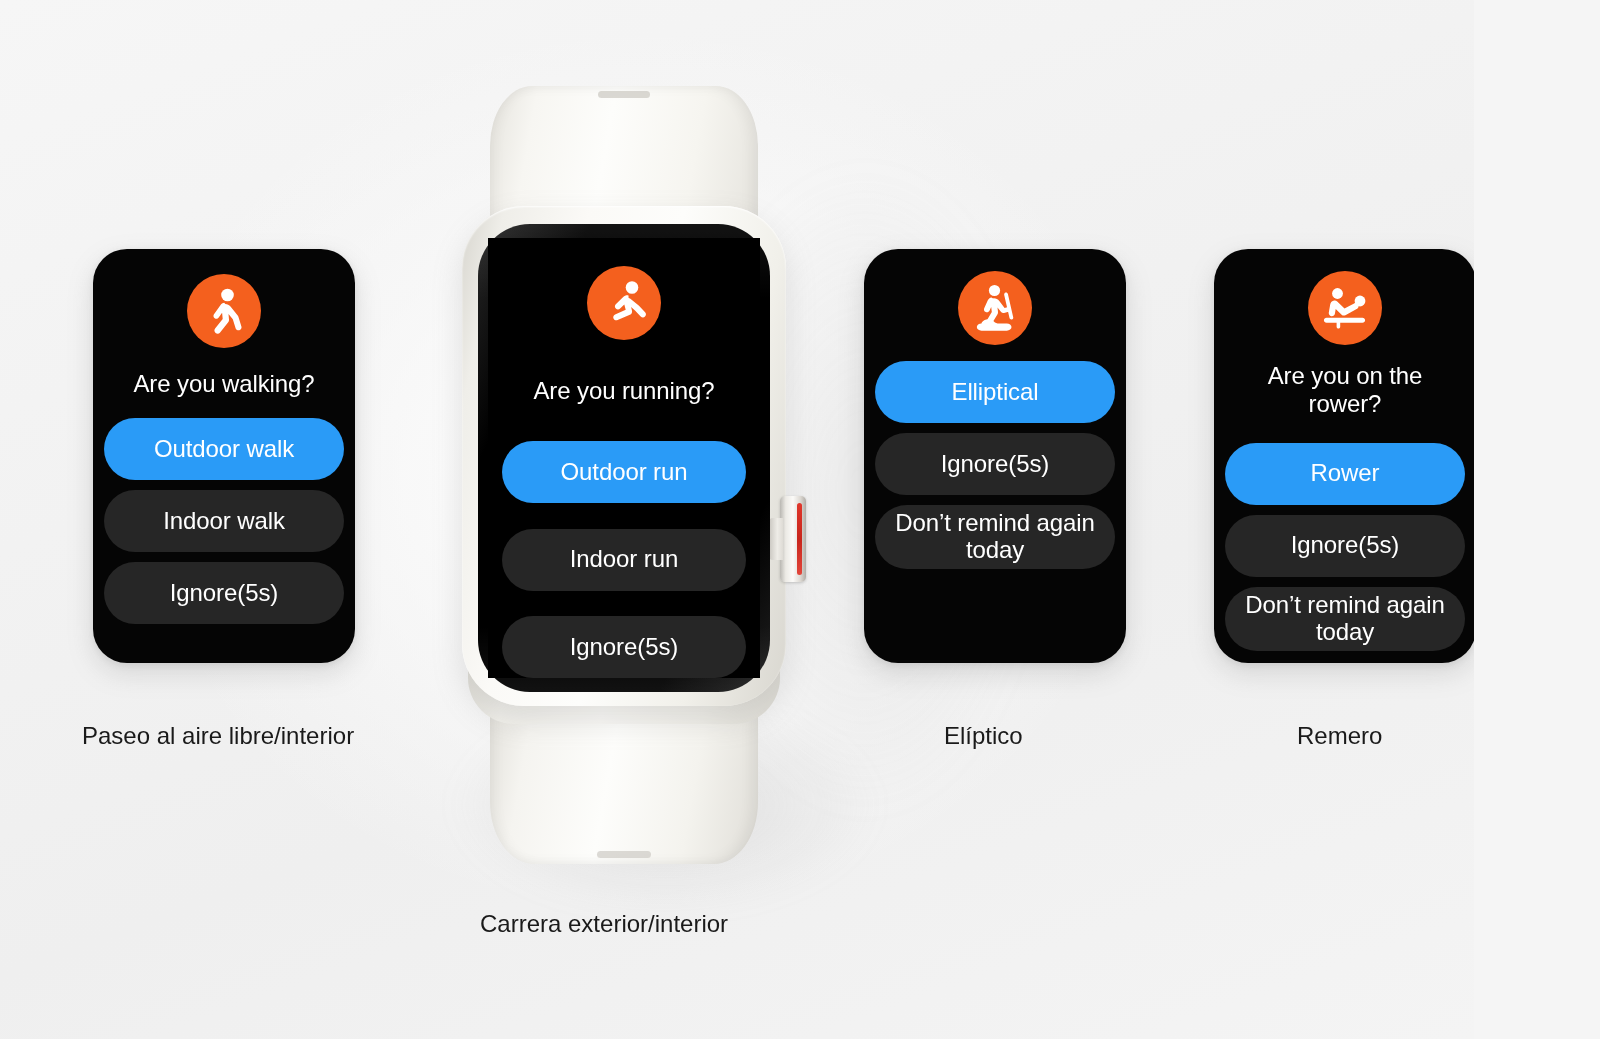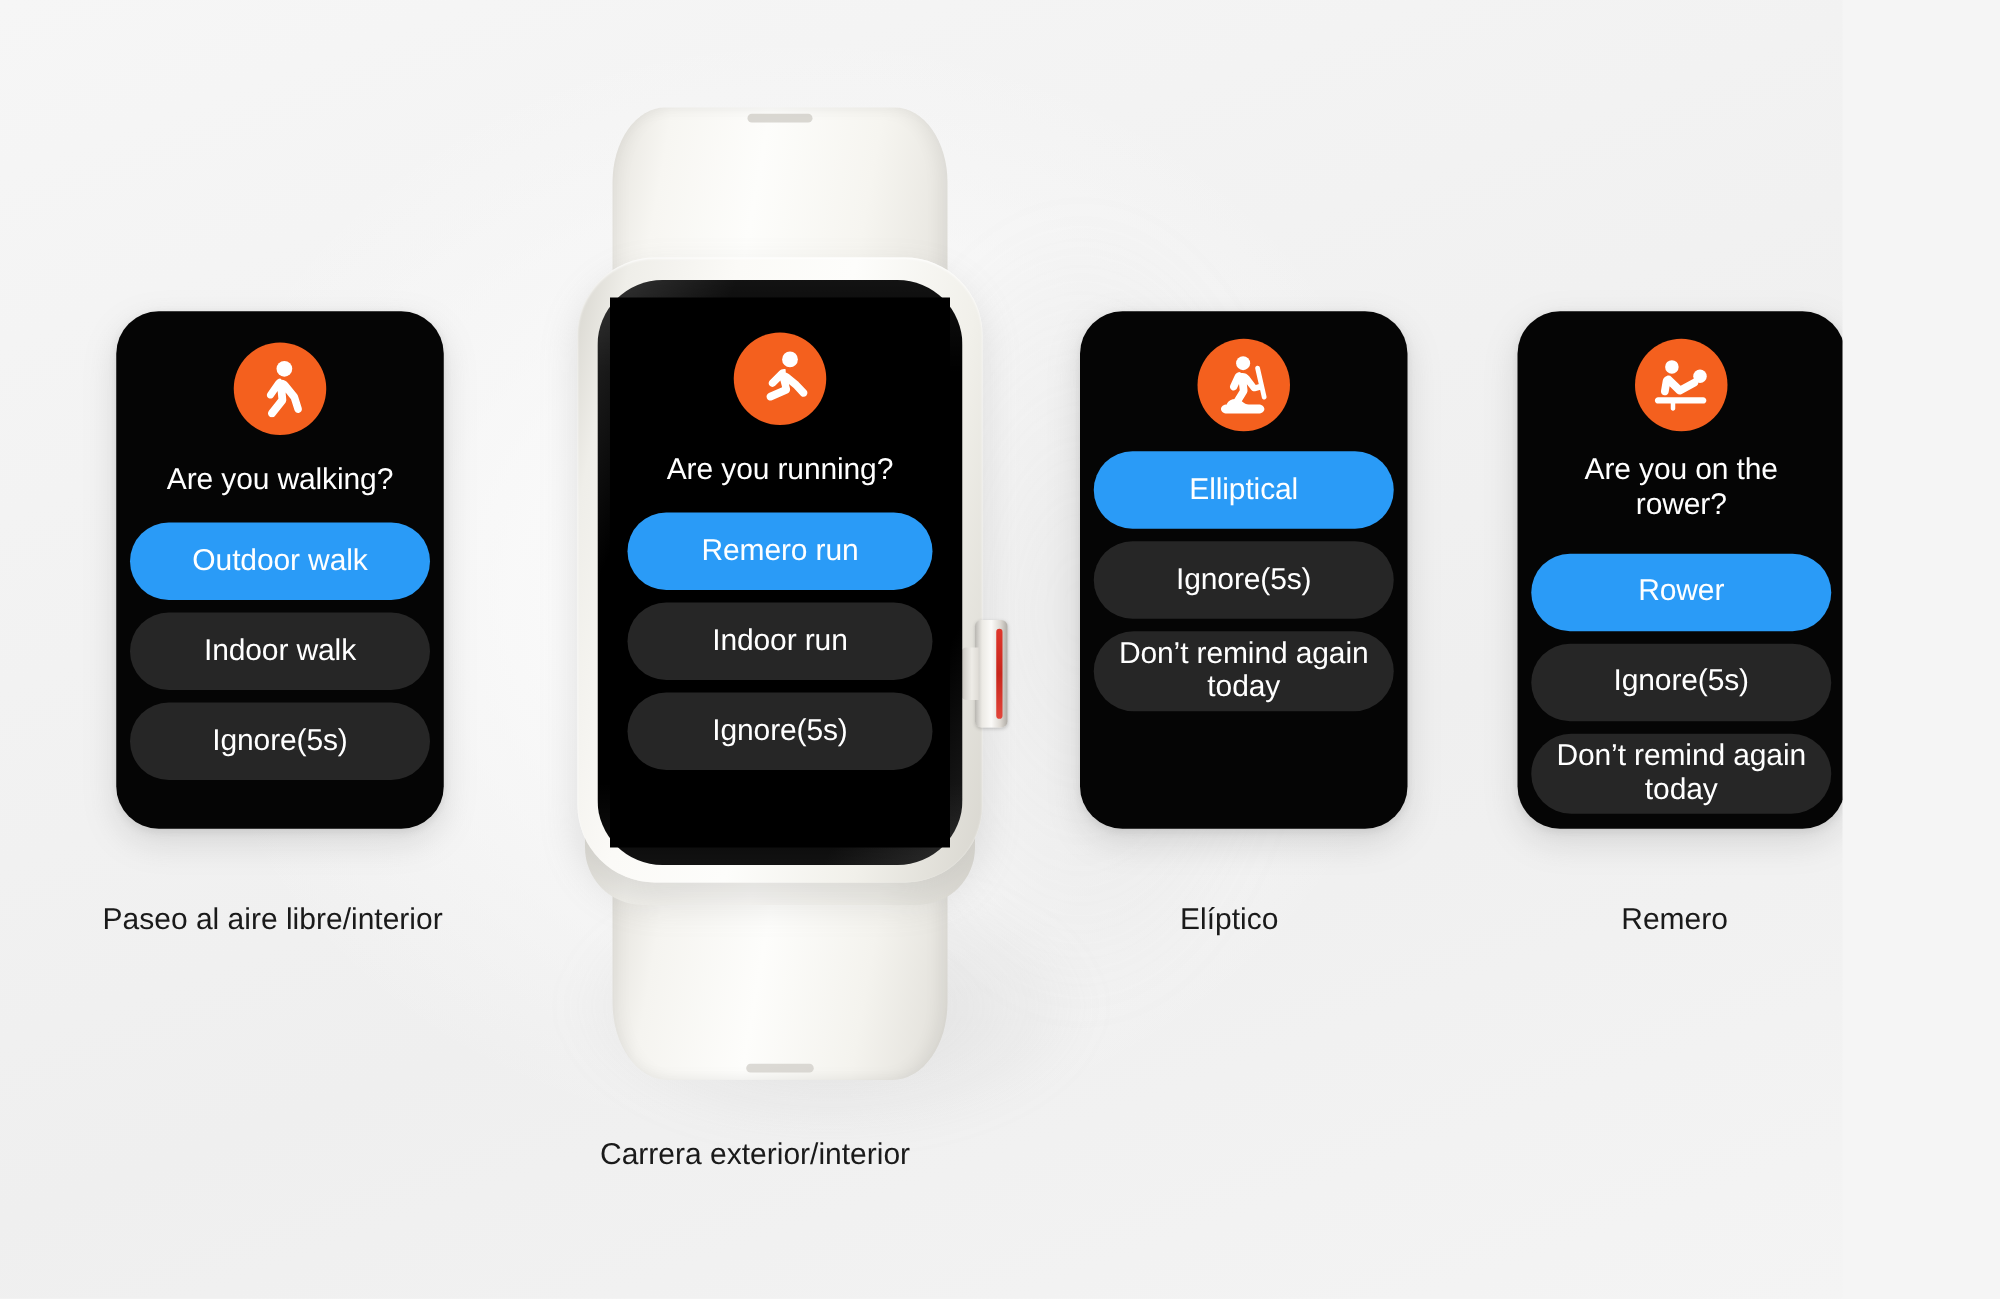--- a/index.html
+++ b/index.html
@@ -225,20 +225,21 @@
   .watch-screen {
     position: absolute;
     left: 56px;
     top: 160px;
     width: 272px;
     height: 440px;
     background: #000;
     display: flex;
     flex-direction: column;
     align-items: center;
+    justify-content: space-between;
   }
 
   .side-button {
     position: absolute;
     left: 348px;
     top: 418px;
     width: 26px;
     height: 86px;
     border-radius: 5px;
     background: linear-gradient(90deg, #b9b7b2 0%, #eceae5 22%, #fbfaf8 50%, #ddd9d3 78%, #b0aca6 100%);
@@ -307,21 +308,21 @@
 
     <div class="watch-screen">
       <div class="act-icon" style="width:74px;height:74px;margin-top:28px;">
         <svg width="46" height="46" viewBox="0 0 46 46" fill="#fff" aria-hidden="true">
           <circle cx="31" cy="7.5" r="6.3"></circle>
           <path d="M27.5 15.4c-1.9-0.4-3.9 0.2-5.3 1.6l-7.4 7.3c-1.2 1.2-1.2 3.1 0 4.3 1.2 1.2 3.1 1.2 4.3 0l4.2-4.2 1.4 5.4-10.6 4.6c-1.6 0.7-2.3 2.5-1.6 4.1 0.7 1.6 2.5 2.3 4.1 1.6l12.3-5.3c1.6-0.7 2.5-2.4 2.1-4.1l-0.9-3.6 3.9 3.3 5.7 6.1c1.2 1.2 3.1 1.3 4.3 0.1 1.2-1.2 1.3-3.1 0.1-4.3l-6.1-6.5c-0.2-0.2-0.4-0.4-0.6-0.5l-7.1-5.9c-0.8-0.6-1.7-1.1-2.7-1.3z"></path>
           <path d="M14.8 18.2H3.6c-1.3 0-2.4 1.1-2.4 2.4s1.1 2.4 2.4 2.4h11.2c1.3 0 2.4-1.1 2.4-2.4s-1.1-2.4-2.4-2.4z" opacity="0"></path>
         </svg>
       </div>
       <div class="question" style="font-size:24px; margin-top:22px; width:250px;">Are you running?</div>
-      <div class="opt primary" style="font-size:24px; width:244px; height:62px; margin-top:20px;">Remero run</div>
+      <div class="opt primary" style="font-size:24px; width:244px; height:62px; margin-top:20px;">Outdoor run</div>
       <div class="opt secondary" style="font-size:24px; width:244px; height:62px; margin-top:10px;">Indoor run</div>
       <div class="opt secondary" style="font-size:24px; width:244px; height:62px; margin-top:10px;">Ignore(5s)</div>
     </div>
   </div>
   <div class="caption" style="left:480px; top:910px;">Carrera exterior/interior</div>
 
   <div class="card" style="left:864px; top:249px; width:262px; height:414px;">
     <div class="screen-inner" style="padding-top:22px;">
       <div class="act-icon" style="width:74px;height:74px;">
         <svg width="46" height="48" viewBox="0 0 46 48" fill="#fff" aria-hidden="true">

